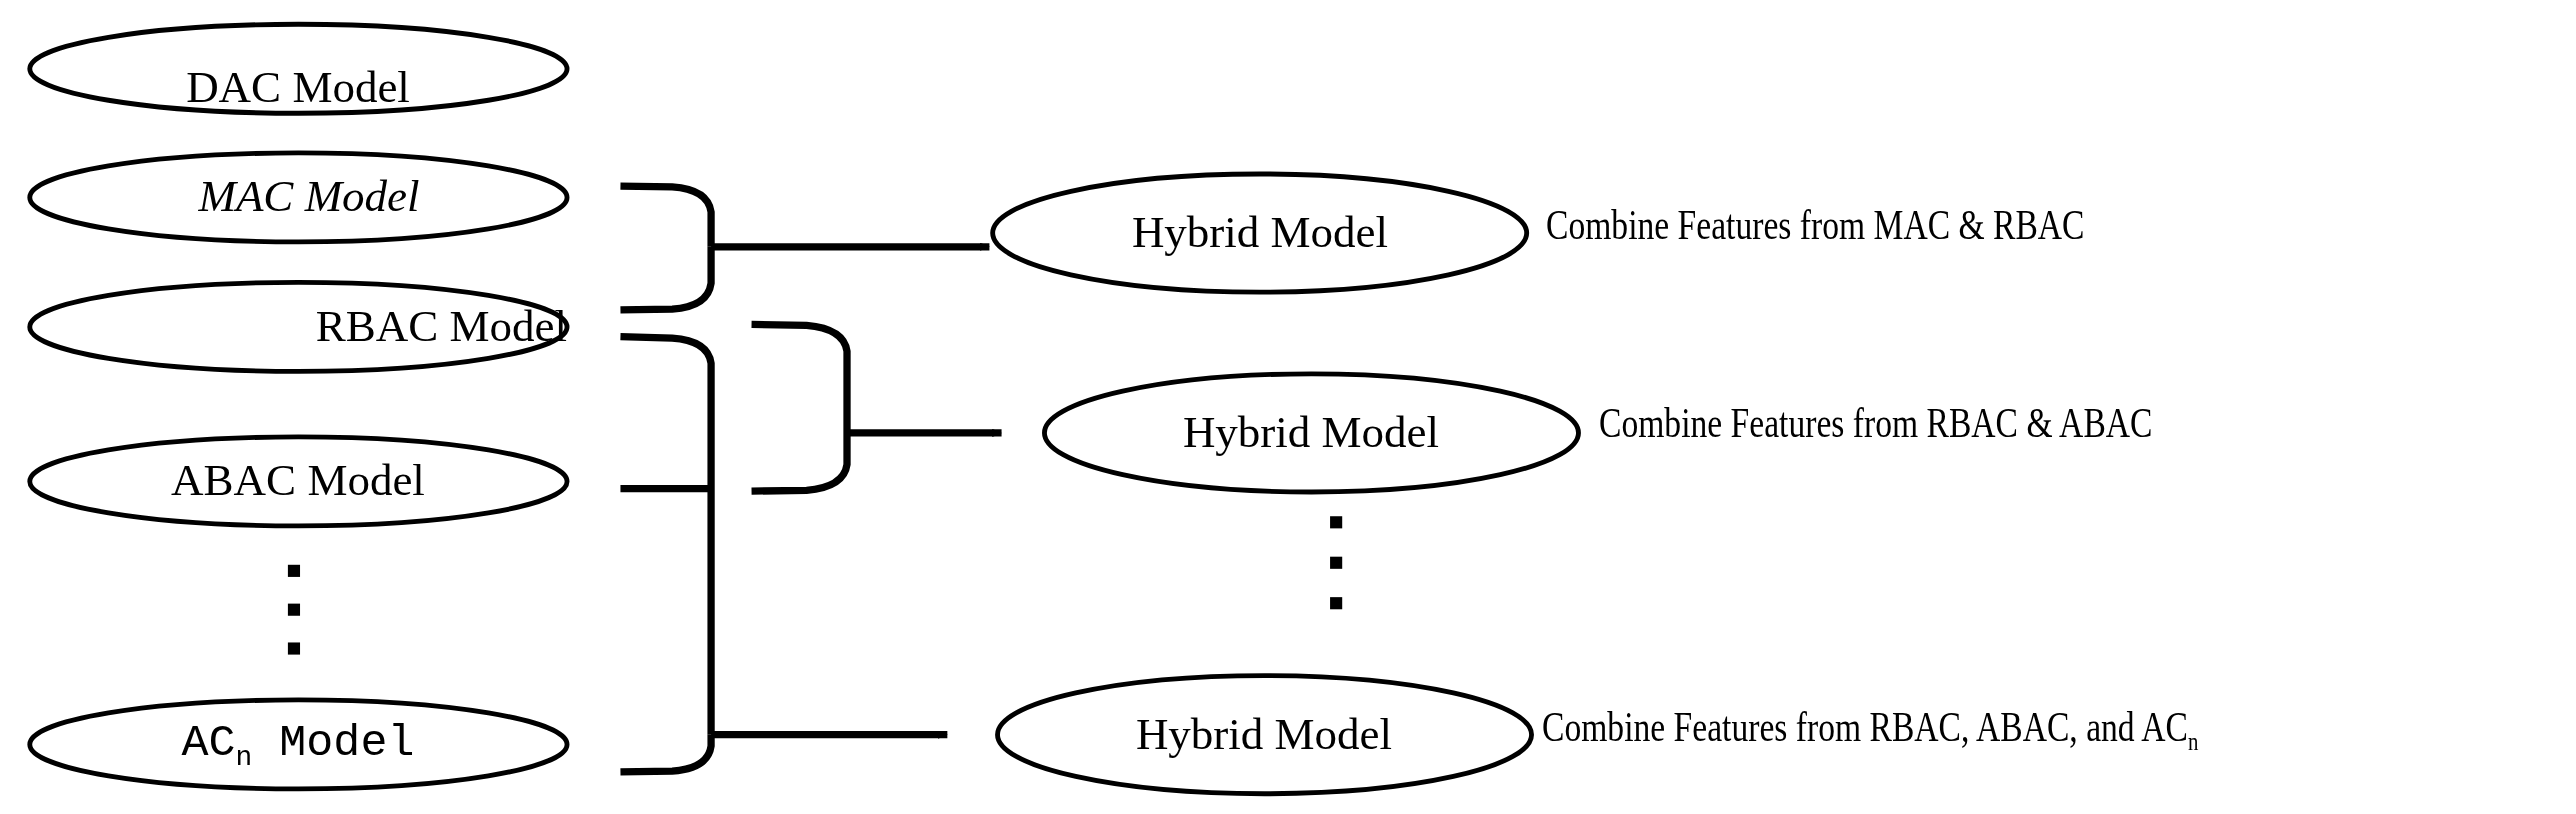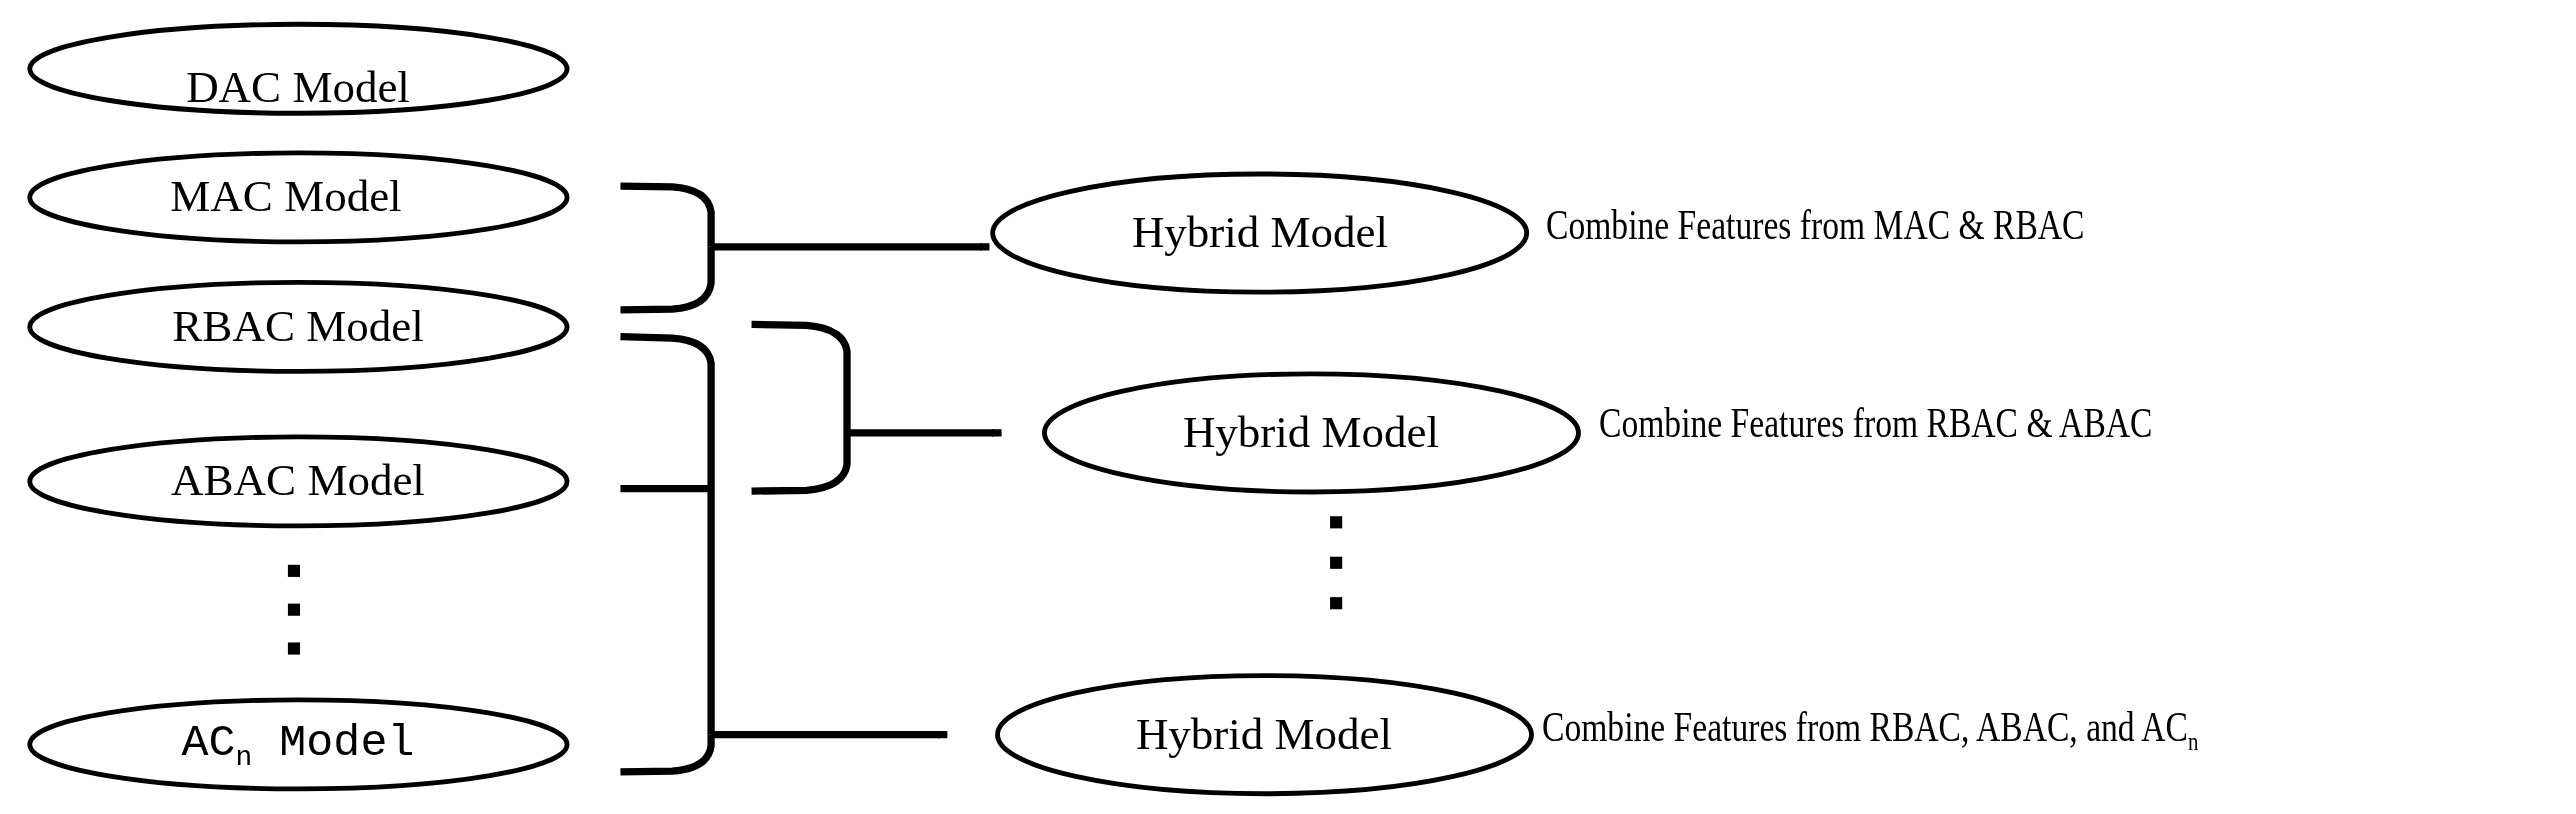--- a/index.html
+++ b/index.html
@@ -102,22 +102,22 @@
 
     <g fill="none" stroke="#000" stroke-width="9" stroke-linecap="butt">
       <path d="M766,416 L830,418 Q874,421 878,449 L878,908"></path>
       <path d="M766,604 L878,604"></path>
       <path d="M766,954 L830,953 Q874,950 878,922 L878,908"></path>
       <path d="M878,908 L1170,908" marker-end="url(#arrowhead)"></path>
     </g>
   </svg>
 
   <div class="node-label" style="left:29px; top:45px; width:538px;margin-top:20px;">DAC Model</div>
-  <div class="node-label" style="left:17px; top:174px; width:538px;">MAC Model</div>
-  <div class="node-label" style="left:29px; top:304px; width:538px;">RBAC Model</div>
+  <div class="node-label" style="left:40px; top:174px; width:538px;font-style:italic;">MAC Model</div>
+  <div class="node-label" style="left:29px; top:304px; width:538px;text-align:right;">RBAC Model</div>
   <div class="node-label" style="left:29px; top:458px; width:538px;">ABAC Model</div>
   <div class="node-label" style="left:29px; top:721px; width:538px;font-family:Liberation Mono, monospace;">AC<span class="sub">n</span> Model</div>
 
   <div class="node-label" style="left:993px; top:210px; width:534px;">Hybrid Model</div>
   <div class="node-label" style="left:1044px; top:410px; width:534px;">Hybrid Model</div>
   <div class="node-label" style="left:997px; top:712px; width:534px;">Hybrid Model</div>
 
   <div class="caption" style="left:1546px; top:204px;">Combine Features from MAC &amp; RBAC</div>
   <div class="caption" style="left:1599px; top:402px;">Combine Features from RBAC &amp; ABAC</div>
   <div class="caption" style="left:1542px; top:706px;">Combine Features from RBAC, ABAC, and AC<span class="sub">n</span></div>

